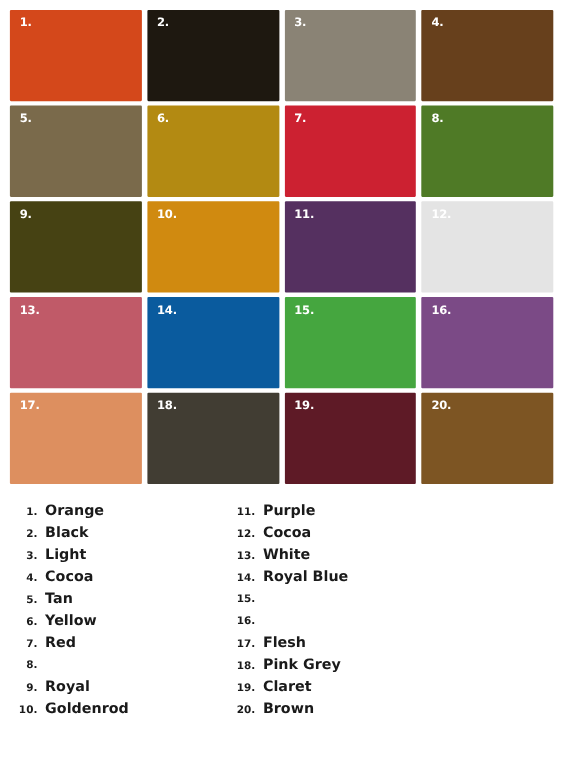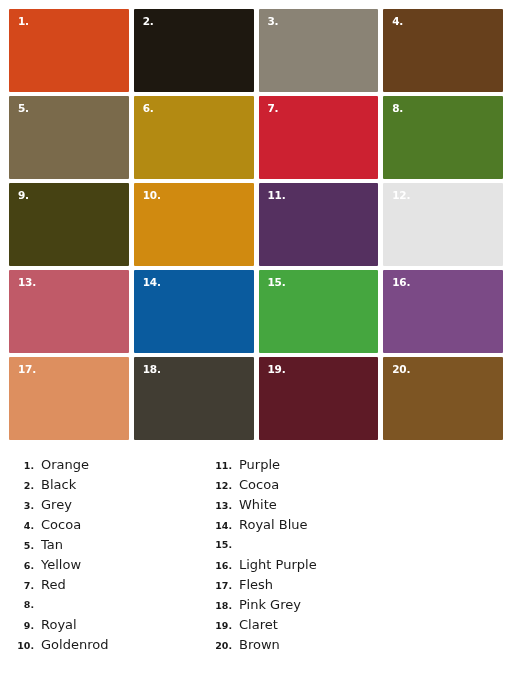--- a/index.html
+++ b/index.html
@@ -79,20 +79,21 @@
     font-weight: bold;
     font-family: "DejaVu Sans", sans-serif;
     color: #1a1a1a;
     flex: none;
   }
   .legend-label {
     font-size: 13px;
     font-family: "DejaVu Sans", sans-serif;
     color: #1a1a1a;
     white-space: nowrap;
+    font-weight: bold;
   }
 </style>
 </head>
 <body>
 
 <div id="page">
 
   <div id="swatch-grid">
       <div class="swatch" style="background: rgb(212, 72, 27);">
         <span class="swatch-num" style="color: rgb(255, 255, 255);">1.</span>
@@ -161,21 +162,21 @@
         <div class="legend-item">
           <span class="legend-num">1.</span>
           <span class="legend-label">Orange</span>
         </div>
         <div class="legend-item">
           <span class="legend-num">2.</span>
           <span class="legend-label">Black</span>
         </div>
         <div class="legend-item">
           <span class="legend-num">3.</span>
-          <span class="legend-label">Grey</span>
+          <span class="legend-label">Light</span>
         </div>
         <div class="legend-item">
           <span class="legend-num">4.</span>
           <span class="legend-label">Cocoa</span>
         </div>
         <div class="legend-item">
           <span class="legend-num">5.</span>
           <span class="legend-label">Tan</span>
         </div>
         <div class="legend-item">
@@ -213,21 +214,20 @@
         </div>
         <div class="legend-item">
           <span class="legend-num">14.</span>
           <span class="legend-label">Royal Blue</span>
         </div>
         <div class="legend-item">
           <span class="legend-num">15.</span>
         </div>
         <div class="legend-item">
           <span class="legend-num">16.</span>
-          <span class="legend-label">Light Purple</span>
         </div>
         <div class="legend-item">
           <span class="legend-num">17.</span>
           <span class="legend-label">Flesh</span>
         </div>
         <div class="legend-item">
           <span class="legend-num">18.</span>
           <span class="legend-label">Pink Grey</span>
         </div>
         <div class="legend-item">

